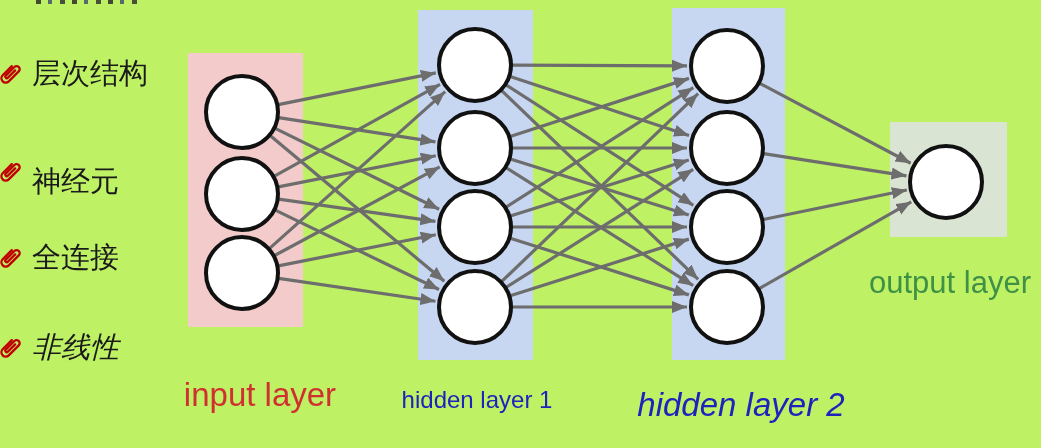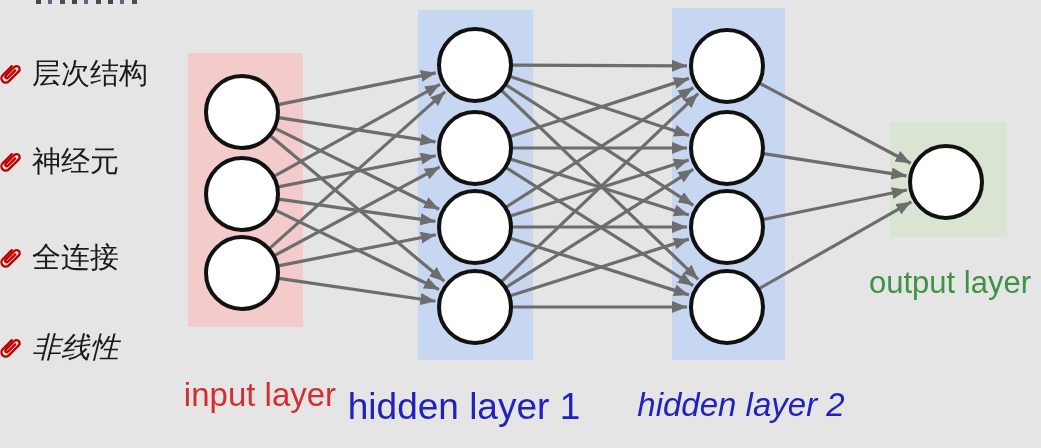--- a/index.html
+++ b/index.html
@@ -1,18 +1,18 @@
 <!DOCTYPE html>
 <html><head>
 <meta charset="utf-8">
 <style>
   html,body{margin:0;padding:0;background:#ffffff;}
   .canvas{
     position:relative;width:1041px;height:448px;overflow:hidden;
-    background:#e5e5e5;font-family:"Liberation Sans",sans-serif;
+    background:#bef264;font-family:"Liberation Sans",sans-serif;
   }
   
   .top-fragment{
     position:absolute;left:36px;top:0;width:102px;height:4px;opacity:.85;
     background:repeating-linear-gradient(90deg,
       #2b2b2b 0 5px, transparent 5px 12px,
       #46526e 12px 16px, transparent 16px 24px,
       #333 24px 29px, transparent 29px 36px);
   }
   
@@ -23,21 +23,21 @@
   .bullet .clip{flex:0 0 auto;transform:rotate(45deg);}
   .b0{top:55px}.b1{top:143px}.b2{top:239px}.b3{top:329px}
   
   #net-svg{position:absolute;left:0;top:0;}
   
   .layer-label{
     position:absolute;text-align:center;white-space:nowrap;
     font-family:"Liberation Sans",sans-serif;
   }
   .lbl-input {left:175px;top:338px;width:170px;font-size:33px;}
-  .lbl-h1    {left:344px;top:386px;width:240px;font-size:37px;}
+  .lbl-h1    {left:357px;top:386px;width:240px;font-size:24px;}
   .lbl-h2    {left:621px;top:386px;width:240px;font-size:33px;font-style:italic;}
   .lbl-out   {left:850px;top:265px;width:200px;font-size:31px;}
 </style>
 </head>
 <body>
 
 <div class="canvas">
 
   <div class="top-fragment"></div>
 
@@ -100,21 +100,21 @@
   <div class="bullet b0">
     <svg class="clip" width="27" height="27" viewBox="0 0 16 22">
       <path d="M4.5 6 v10.5 a3.5 3.5 0 0 0 7 0 V5 a2.5 2.5 0 0 0 -5 0 v10 a1.2 1.2 0 0 0 2.4 0 V6.5" fill="none" stroke="#c00000" stroke-width="1.9" stroke-linecap="round"></path>
     </svg>
     <span style="color: rgb(26, 26, 26);">层次结构</span>
   </div>
   <div class="bullet b1">
     <svg class="clip" width="27" height="27" viewBox="0 0 16 22">
       <path d="M4.5 6 v10.5 a3.5 3.5 0 0 0 7 0 V5 a2.5 2.5 0 0 0 -5 0 v10 a1.2 1.2 0 0 0 2.4 0 V6.5" fill="none" stroke="#c00000" stroke-width="1.9" stroke-linecap="round"></path>
     </svg>
-    <span style="color: rgb(26, 26, 26);">神经元</span>
+    <span style="color: rgb(26, 26, 26); margin-top: 20px;">神经元</span>
   </div>
   <div class="bullet b2">
     <svg class="clip" width="27" height="27" viewBox="0 0 16 22">
       <path d="M4.5 6 v10.5 a3.5 3.5 0 0 0 7 0 V5 a2.5 2.5 0 0 0 -5 0 v10 a1.2 1.2 0 0 0 2.4 0 V6.5" fill="none" stroke="#c00000" stroke-width="1.9" stroke-linecap="round"></path>
     </svg>
     <span style="color: rgb(26, 26, 26);">全连接</span>
   </div>
   <div class="bullet b3">
     <svg class="clip" width="27" height="27" viewBox="0 0 16 22">
       <path d="M4.5 6 v10.5 a3.5 3.5 0 0 0 7 0 V5 a2.5 2.5 0 0 0 -5 0 v10 a1.2 1.2 0 0 0 2.4 0 V6.5" fill="none" stroke="#c00000" stroke-width="1.9" stroke-linecap="round"></path>

